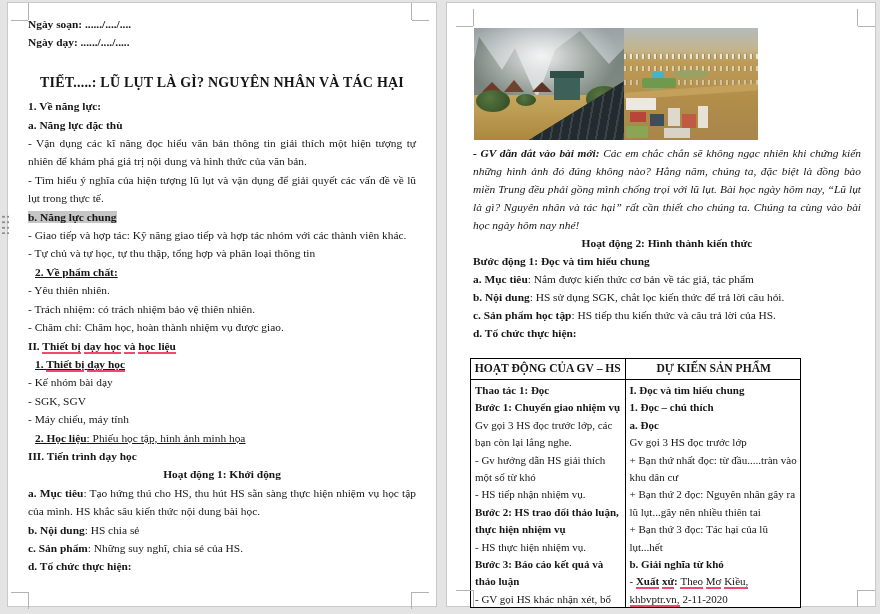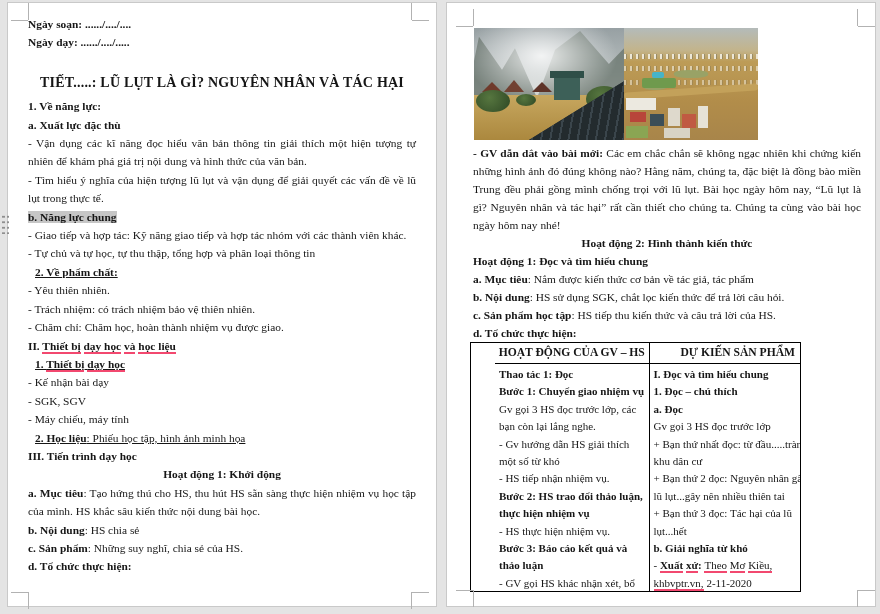--- a/index.html
+++ b/index.html
@@ -11,21 +11,21 @@
   .textarea{position:absolute;color:#161616;}
   .pleft .textarea{left:20px;top:12px;width:388px;font-size:11.4px;line-height:18.4px;}
   .pright .textarea{left:26px;top:13px;width:388px;font-size:11.4px;line-height:18px;}
   .par{margin:0;min-height:10px;}
   .par.c{text-align:center;}
   .par.j{text-align:justify;}
   .par.ind{padding-left:7px;text-decoration:underline;}
   .par.sp{height:12px;}
   .par.title{font-size:14px;margin-top:10px;margin-bottom:5px;text-align:center;letter-spacing:.2px;}
   .b{font-weight:bold;}
-  .i{margin-top:20px;}
+  .i{font-style:italic;margin-top:20px;}
   .uw{border-bottom:2px solid #f2486f;padding-bottom:0;}
   .hl{background:#c6c6c6;}
 
   
   .cm{position:absolute;}
   .cm i{position:absolute;background:#b2b2b2;display:block;}
   .cm .h{height:1px;width:17px;}
   .cm .v{width:1px;height:17px;}
 
   
@@ -63,52 +63,52 @@
   .i1{left:50px;top:42px;width:34px;height:8px;}
   .i2{left:20px;top:56px;width:22px;height:6px;}
   .chan{position:absolute;background:#c7a55e;opacity:.8;border-radius:3px;}
   .c1{left:0px;top:60px;width:134px;height:7px;transform:rotate(-4deg);}
   .city{position:absolute;left:0;bottom:0;width:90px;height:46px;}
   .bx{position:absolute;}
   .pool{position:absolute;left:28px;top:44px;width:12px;height:6px;background:#45b4c8;border-radius:2px;}
   .park{position:absolute;left:18px;top:50px;width:34px;height:10px;background:#6f9a4d;border-radius:2px;}
 
   
-  .tblwrap{height:250px;overflow:hidden;border:1.5px solid #000;width:331px;box-sizing:border-box;margin-top:0;margin-left:-3px;background:#fff;padding-left:24px;}
+  .tblwrap{height:250px;overflow:hidden;border:1.5px solid #000;width:331px;box-sizing:border-box;margin-top:16px;margin-left:-3px;background:#fff;}
   table.gv{border-collapse:collapse;width:100%;table-layout:fixed;}
   table.gv th{border-bottom:1px solid #000;font-size:11.6px;font-weight:bold;text-align:center;padding:2px 2px 3px 2px;line-height:15px;}
   table.gv th + th, table.gv td + td{border-left:1px solid #000;}
   table.gv td{vertical-align:top;padding:2px 4px;font-size:11px;line-height:17.4px;}
   table.gv col.c1{width:154px;} table.gv col.c2{width:177px;}
 </style>
 </head>
 <body>
 
 <div class="canvas">
 
   <div class="page pleft">
     <div class="textarea">
         <div class="par"><span class="b">Ngày soạn: ....../..../....</span></div>
         <div class="par"><span class="b">Ngày dạy: ....../..../.....</span></div>
         <div class="par sp"></div>
         <div class="par title"><span class="b">TIẾT.....: LŨ LỤT LÀ GÌ? NGUYÊN NHÂN VÀ TÁC HẠI</span></div>
         <div class="par"><span class="b">1. Về năng lực:</span></div>
-        <div class="par"><span class="b">a. Xuất lực đặc thù</span></div>
+        <div class="par"><span class="b">a. Năng lực đặc thù</span></div>
         <div class="par j"><span>- Vận dụng các kĩ năng đọc hiểu văn bản thông tin giải thích một hiện tượng tự nhiên để khám phá giá trị nội dung và hình thức của văn bản.</span></div>
         <div class="par j"><span>- Tìm hiểu ý nghĩa của hiện tượng lũ lụt và vận dụng để giải quyết các vấn đề về lũ lụt trong thực tế.</span></div>
         <div class="par"><span class="b hl">b. Năng lực chung</span></div>
         <div class="par"><span>- Giao tiếp và hợp tác: Kỹ năng giao tiếp và hợp tác nhóm với các thành viên khác.</span></div>
         <div class="par"><span>- Tự chủ và tự học, tự thu thập, tổng hợp và phân loại thông tin</span></div>
         <div class="par ind"><span class="b">2. Về phẩm chất:</span></div>
         <div class="par"><span>- Yêu thiên nhiên.</span></div>
         <div class="par"><span>- Trách nhiệm: có trách nhiệm bảo vệ thiên nhiên.</span></div>
         <div class="par"><span>- Chăm chỉ: Chăm học, hoàn thành nhiệm vụ được giao.</span></div>
         <div class="par"><span class="b">II. </span><span class="b uw">Thiết bị</span><span class="b"> </span><span class="b uw">dạy học</span><span class="b"> </span><span class="b uw">và</span><span class="b"> </span><span class="b uw">học liệu</span></div>
         <div class="par ind"><span class="b">1. </span><span class="b uw">Thiết bị</span><span class="b"> </span><span class="b uw">dạy học</span></div>
-        <div class="par"><span>- Kế nhận bài dạy</span></div>
+        <div class="par"><span>- Kế nhóm bài dạy</span></div>
         <div class="par"><span>- SGK, SGV</span></div>
         <div class="par"><span>- Máy chiếu, máy tính</span></div>
         <div class="par ind"><span class="b">2. Học liệu</span><span>: Phiếu học tập, hình ảnh minh họa</span></div>
         <div class="par"><span class="b">III. Tiến trình dạy học</span></div>
         <div class="par c"><span class="b">Hoạt động 1: Khởi động</span></div>
         <div class="par j"><span class="b">a. Mục tiêu</span><span>: Tạo hứng thú cho HS, thu hút HS sẵn sàng thực hiện nhiệm vụ học tập của mình. HS khắc sâu kiến thức nội dung bài học.</span></div>
         <div class="par"><span class="b">b. Nội dung</span><span>: HS chia sẻ</span></div>
         <div class="par"><span class="b">c. Sản phẩm</span><span>: Những suy nghĩ, chia sẻ của HS.</span></div>
         <div class="par"><span class="b">d. Tổ chức thực hiện:</span></div>
       </div>
@@ -150,21 +150,21 @@
             <div class="bx" style="left:74px;top:12px;width:10px;height:22px;background:#e6e2d6;"></div>
             <div class="bx" style="left:2px;top:32px;width:22px;height:12px;background:#8aa553;"></div>
             <div class="bx" style="left:40px;top:34px;width:26px;height:10px;background:#d8d3c5;"></div>
           </div>
         </div>
       </div>
 
       <div>
           <div class="par j"><span class="b i">- GV dẫn dắt vào bài mới: </span><span class="i">Các em chắc chắn sẽ không ngạc nhiên khi chứng kiến những hình ảnh đó đúng không nào? Hằng năm, chúng ta, đặc biệt là đồng bào miền Trung đều phải gồng mình chống trọi với lũ lụt. Bài học ngày hôm nay, “Lũ lụt là gì? Nguyên nhân và tác hại” rất cần thiết cho chúng ta. Chúng ta cùng vào bài học ngày hôm nay nhé!</span></div>
           <div class="par c"><span class="b">Hoạt động 2: Hình thành kiến thức</span></div>
-          <div class="par"><span class="b">Hoạt động 1: Đọc và tìm hiểu chung</span></div>
+          <div class="par"><span class="b">Bước động 1: Đọc và tìm hiểu chung</span></div>
           <div class="par"><span class="b">a. Mục tiêu</span><span>: Nắm được kiến thức cơ bản về tác giả, tác phẩm</span></div>
           <div class="par"><span class="b">b. Nội dung</span><span>: HS sử dụng SGK, chắt lọc kiến thức để trả lời câu hỏi.</span></div>
           <div class="par"><span class="b">c. Sản phẩm học tập</span><span>: HS tiếp thu kiến thức và câu trả lời của HS.</span></div>
           <div class="par"><span class="b">d. Tổ chức thực hiện:</span></div>
         </div>
 
       <div class="tblwrap">
         <table class="gv">
           <colgroup>
               <col class="c1">

